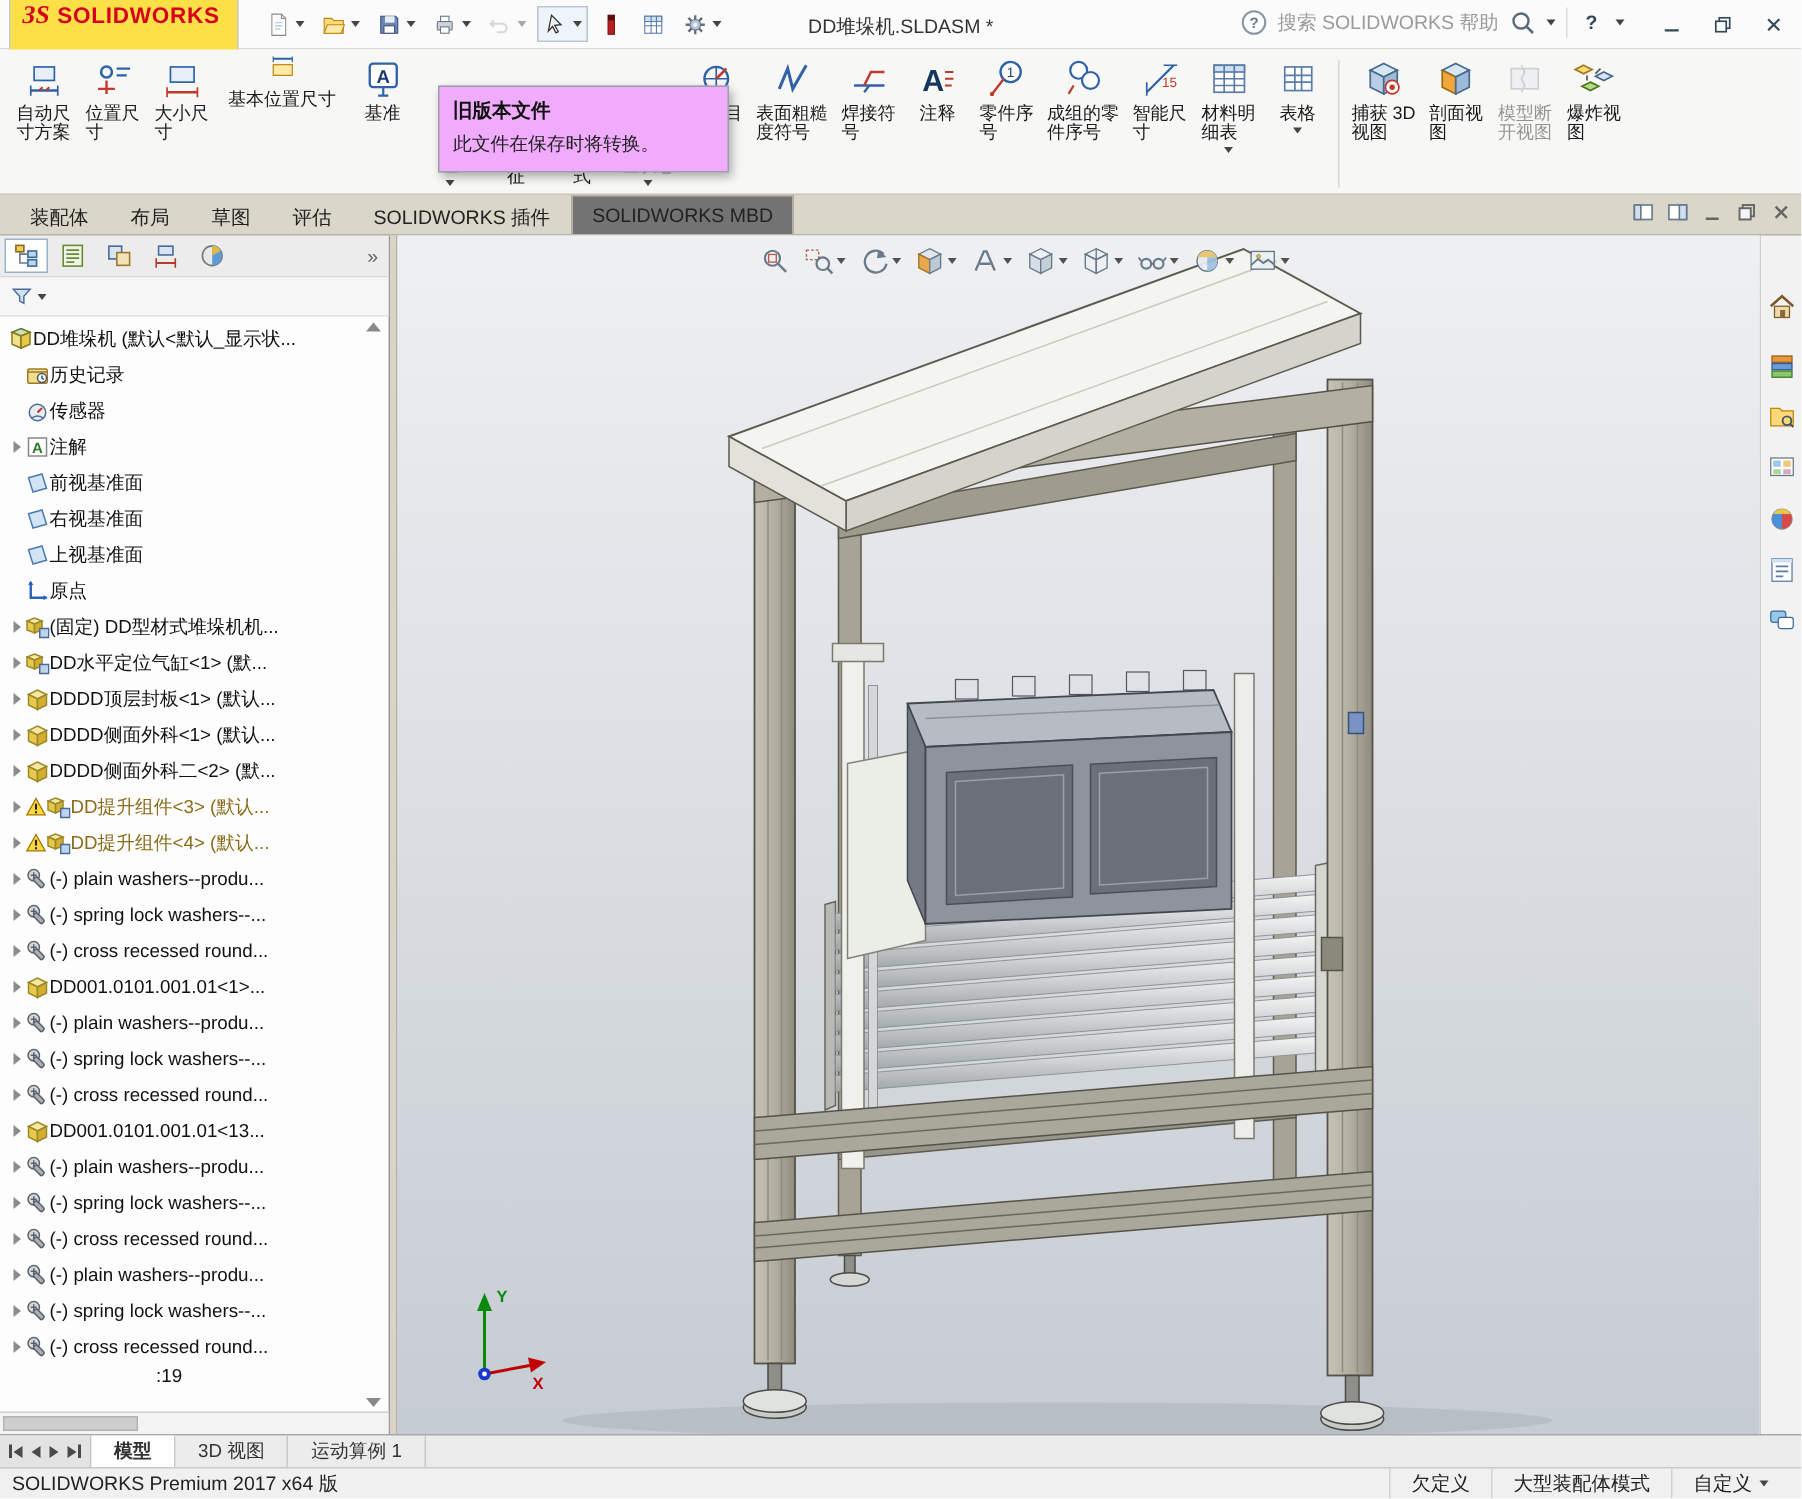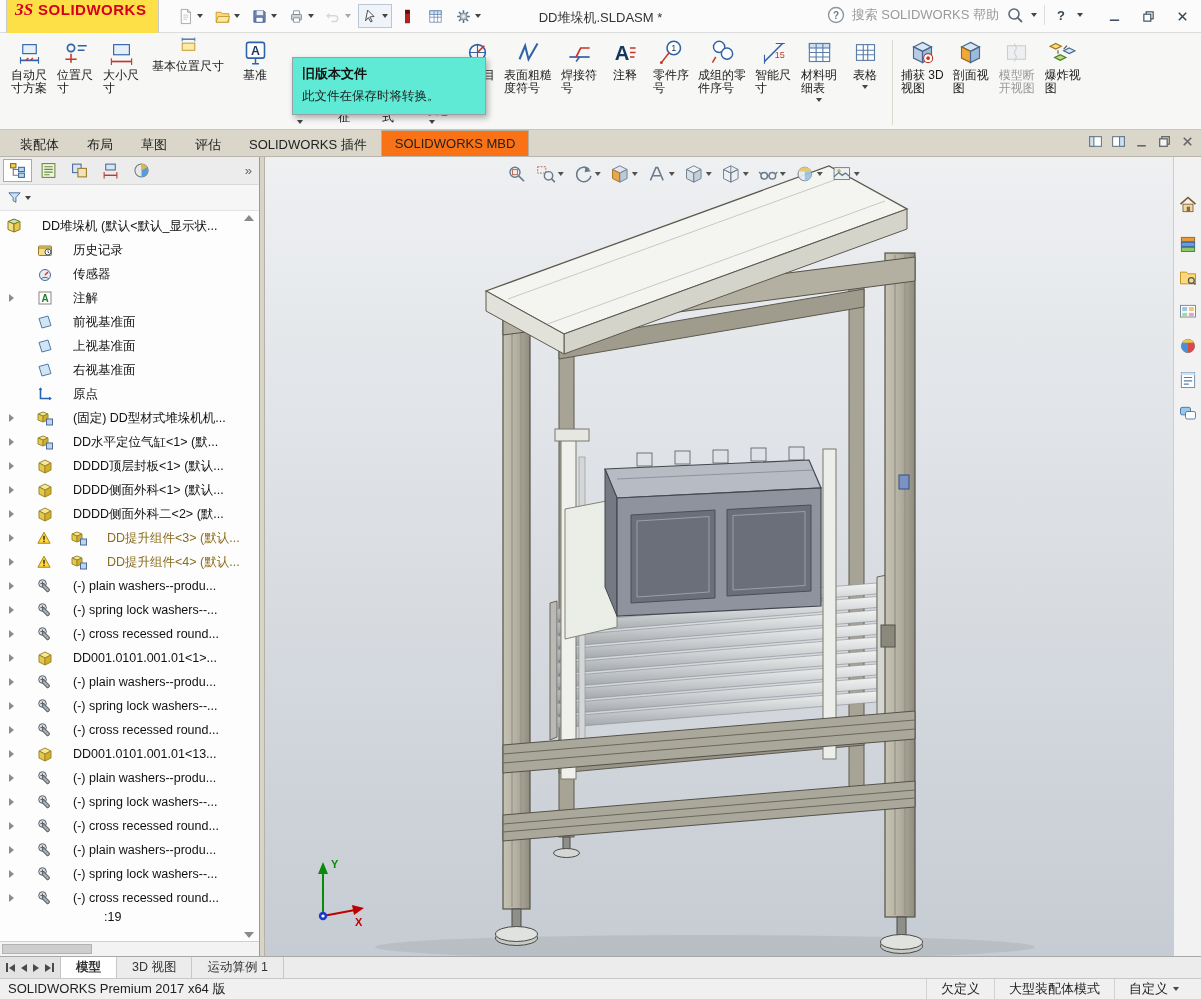--- a/index.html
+++ b/index.html
@@ -33,43 +33,43 @@
   .rb-btn{display:flex;flex-direction:column;align-items:center;gap:3px;padding:3px 4px 2px;min-width:46px;}
   .rb-icon{width:27px;height:27px;}
   .rb-label{font-size:12px;line-height:13px;text-align:left;white-space:pre-line;color:#1a1a1a;}
   .rb-btn.wide{flex-direction:column;align-items:center;gap:5px;padding:0 8px;}
   .rb-btn.wide .rb-icon{width:19px;height:19px;}
   .rb-btn.partial{justify-content:flex-end;padding-bottom:5px;min-width:44px;}
   .rb-btn.disabled{opacity:.45;}
   .rb-sep{width:1px;background:#dcd8cf;margin:4px 4px;}
 
   
-  .tooltip{position:absolute;left:292px;top:57px;width:194px;background:#5eead4;border:1px solid #9aa0a8;box-shadow:2px 3px 6px rgba(0,0,0,.3);padding:7px 9px 9px;z-index:60;}
+  .tooltip{position:absolute;left:292px;top:57px;width:194px;background:#f0abfc;border:1px solid #9aa0a8;box-shadow:2px 3px 6px rgba(0,0,0,.3);padding:7px 9px 9px;z-index:60;}
   .tt-title{font-weight:bold;font-size:13px;margin-bottom:5px;color:#111;}
   .tt-body{font-size:12.5px;color:#222;}
 
   
   .cmd-tabs{height:27px;background:#dad6ca;display:flex;align-items:stretch;padding-left:6px;position:relative;border-bottom:1px solid #b9b5aa;}
   .ctab{padding:5px 13px 0;font-size:13px;color:#222;border:1px solid transparent;border-bottom:none;}
-  .ctab.active{background:#f97316;border-color:#b5b1a5;}
+  .ctab.active{background:#737373;border-color:#b5b1a5;}
   .cmd-right{position:absolute;right:6px;top:4px;display:flex;align-items:center;gap:8px;}
   .cmd-right .icon{width:15px;height:15px;}
 
   
   .main{height:799px;display:flex;align-items:stretch;}
   .left-panel{width:260px;border-right:1px solid #9a9a9a;display:flex;flex-direction:column;background:#fdfdfe;}
   .panel-tabs{height:28px;background:#ececec;border-bottom:1px solid #d8d8d8;display:flex;align-items:center;padding:2px 3px;gap:2px;}
   .panel-tab{width:29px;height:23px;display:flex;align-items:center;justify-content:center;border:1px solid transparent;}
   .panel-tab .icon{width:17px;height:17px;}
   .panel-tab.active{background:#fff;border-color:#9ab0c8;}
   .panel-chevron{margin-left:auto;color:#666;font-size:13px;padding:0 4px;}
   .filter-row{height:26px;background:#f6f6f6;border-bottom:1px solid #e2e2e2;display:flex;align-items:center;padding:0 7px;gap:3px;}
   .filter-row .icon{width:15px;height:15px;}
   .tree{flex:1;overflow:hidden;position:relative;padding-top:3px;}
-  .tree-row{height:24px;display:flex;align-items:center;gap:20px;padding-left:6px;white-space:nowrap;overflow:hidden;font-size:12.5px;}
+  .tree-row{height:24px;display:flex;align-items:center;gap:0;padding-left:6px;white-space:nowrap;overflow:hidden;font-size:12.5px;}
   .tree-row.partial{padding-left:104px;height:14px;overflow:hidden;}
   .tri-box{width:11px;flex:0 0 11px;display:flex;align-items:center;justify-content:center;}
   .tri{width:0;height:0;border-top:4px solid transparent;border-bottom:4px solid transparent;border-left:5px solid #8c8c8c;}
   .tree-icon{width:16px;height:16px;flex:0 0 16px;}
   .warn-ic{width:14px;height:14px;flex:0 0 14px;}
   .tree-label{color:#111;}
   .tree-row.warn .tree-label{color:#8a6d1a;}
   .scroll-chev{position:absolute;right:5px;width:0;height:0;border-left:5px solid transparent;border-right:5px solid transparent;}
   .scroll-chev.up{top:4px;border-bottom:6px solid #8a8a8a;}
   .scroll-chev.down{bottom:3px;border-top:6px solid #8a8a8a;}
@@ -625,30 +625,30 @@
           </span>
           <span class="tree-label">前视基准面</span>
         </div>
         <div class="tree-row">
           <span class="tri-box"></span>
           <span class="icon tree-icon">
             <svg viewBox="0 0 16 16">
               <polygon points="2,4.5 11,2 14,11.5 5,14" fill="rgba(160,200,235,0.45)" stroke="#4a7ab0"></polygon>
             </svg>
           </span>
+          <span class="tree-label">右视基准面</span>
+        </div>
+        <div class="tree-row">
+          <span class="tri-box"></span>
+          <span class="icon tree-icon">
+            <svg viewBox="0 0 16 16">
+              <polygon points="2,4.5 11,2 14,11.5 5,14" fill="rgba(160,200,235,0.45)" stroke="#4a7ab0"></polygon>
+            </svg>
+          </span>
           <span class="tree-label">上视基准面</span>
-        </div>
-        <div class="tree-row">
-          <span class="tri-box"></span>
-          <span class="icon tree-icon">
-            <svg viewBox="0 0 16 16">
-              <polygon points="2,4.5 11,2 14,11.5 5,14" fill="rgba(160,200,235,0.45)" stroke="#4a7ab0"></polygon>
-            </svg>
-          </span>
-          <span class="tree-label">右视基准面</span>
         </div>
         <div class="tree-row">
           <span class="tri-box"></span>
           <span class="icon tree-icon">
             <svg viewBox="0 0 16 16">
               <path d="M3.5 2v10.5H14" fill="none" stroke="#2a62b8" stroke-width="1.6"></path>
               <path d="M1.8 4L3.5 1.2 5.2 4z" fill="#2a62b8"></path>
               <path d="M12 10.8L14.8 12.5 12 14.2z" fill="#2a62b8"></path>
             </svg>
           </span>

